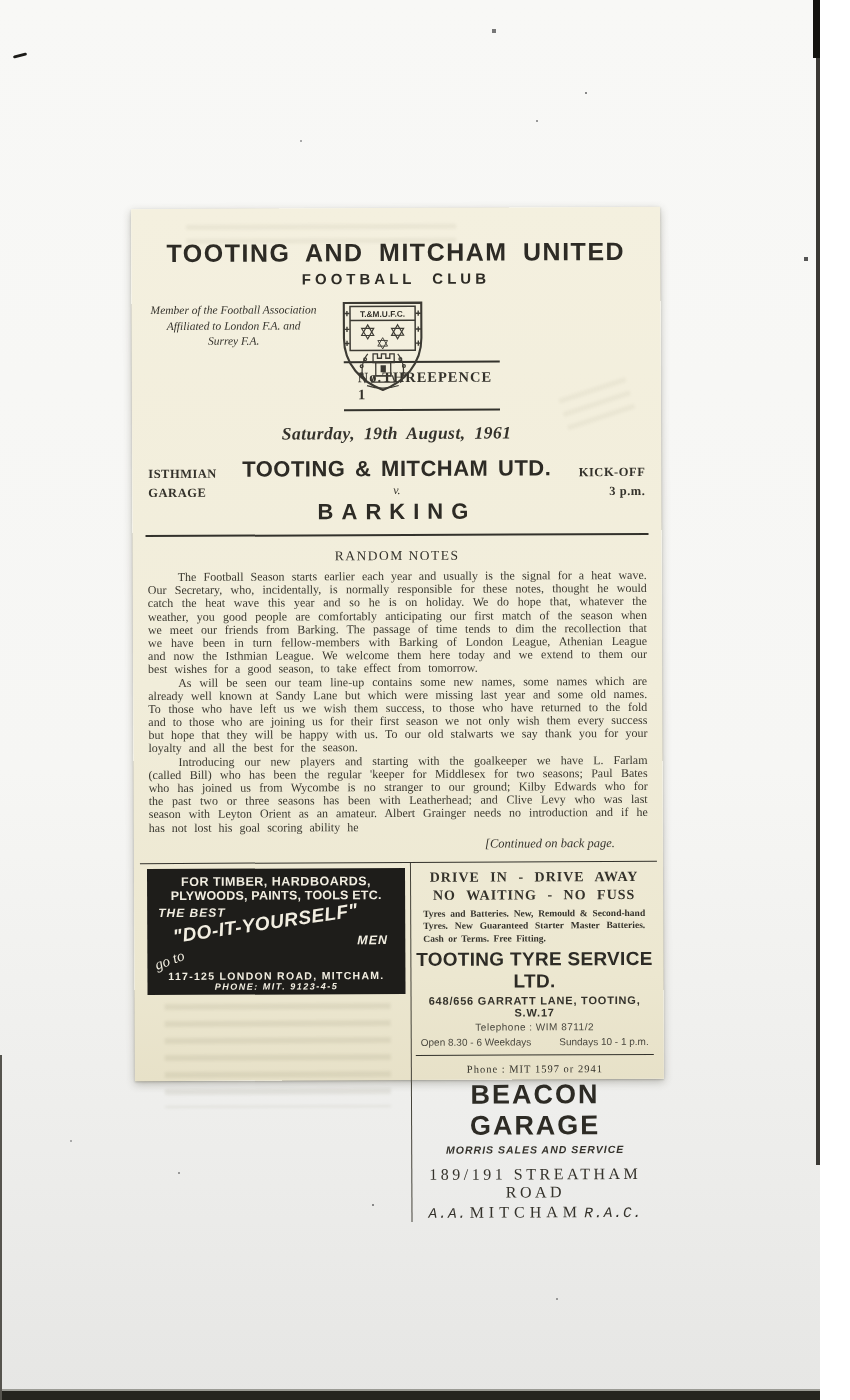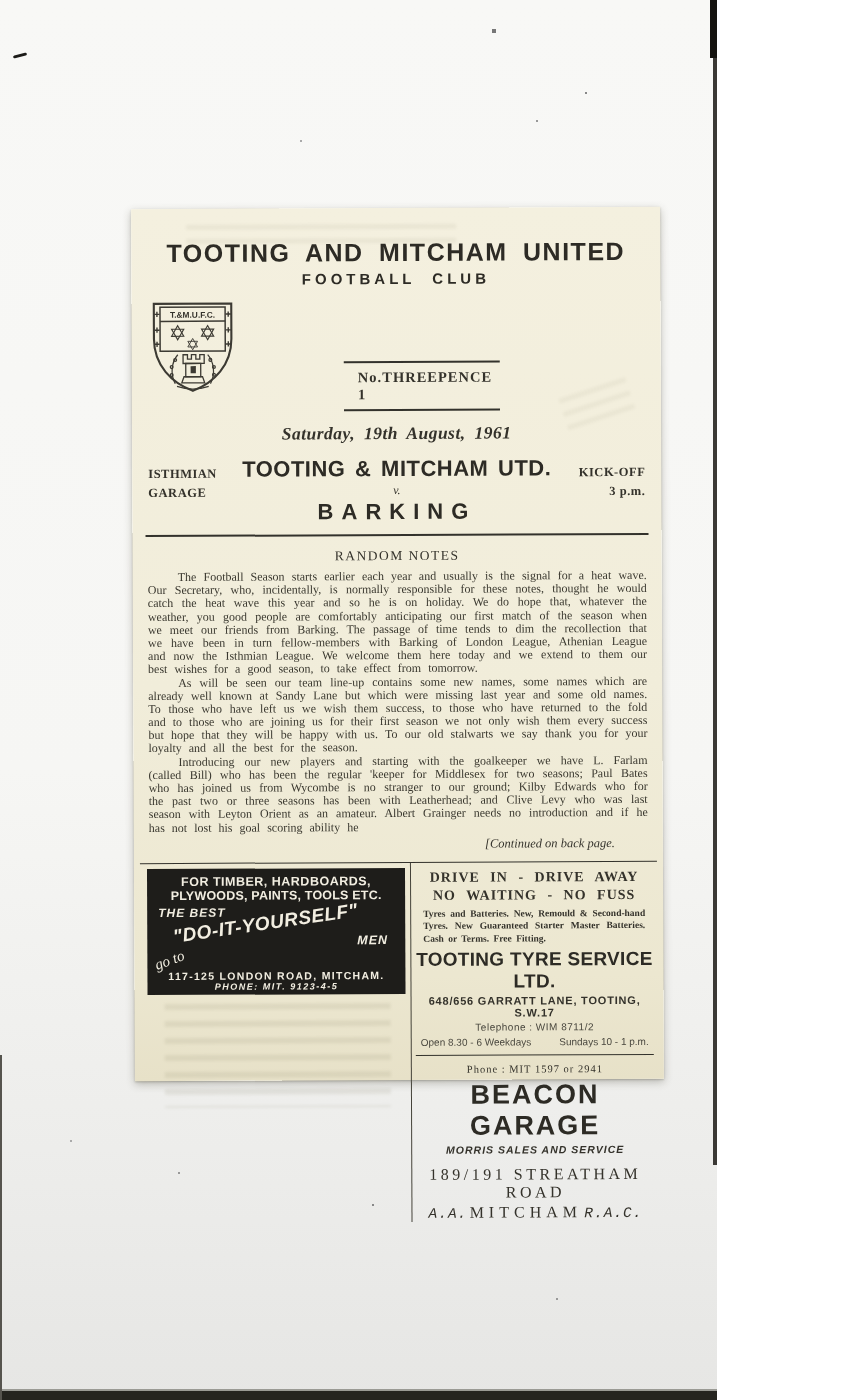--- a/index.html
+++ b/index.html
@@ -3,21 +3,21 @@
 <meta charset="utf-8">
 <style>
   * { margin:0; padding:0; box-sizing:border-box; }
   html,body { width:850px; height:1400px; }
   body{
     font-family:"Liberation Serif", serif;
     color:var(--ink,#34322b);
     background:#fff;
   }
   #canvas{
-    position:relative; width:717px; height:1400px; overflow:hidden;
+    position:relative; width:820px; height:1400px; overflow:hidden;
     background:linear-gradient(180deg,#f8f8f6 0%,#f6f6f4 55%,#ededeb 82%,#e6e6e4 100%);
     padding-left:25px;
   }
   
   .scan-bottom{position:absolute;left:0;bottom:0;width:100%;height:9px;background:#25241f;}
   .scan-bottom-soft{position:absolute;left:0;bottom:9px;width:100%;height:2px;background:#9a9a94;}
   .scan-right{position:absolute;right:0;top:0;width:4px;height:1165px;background:#3b3935;}
   .scan-right-top{position:absolute;right:0;top:0;width:7px;height:58px;background:#14130f;}
   .scan-left{position:absolute;left:0;top:1055px;width:2px;height:345px;background:#56544e;}
   .mark-dash-a{position:absolute;left:13px;top:54px;width:14px;height:3px;background:#1c1b18;border-radius:2px;transform:rotate(-14deg);}
@@ -141,20 +141,25 @@
   <div class="specks"></div>
 
   <div class="paper">
     <div class="ghost ghost-top"></div>
     <div class="ghost ghost-date"></div>
 
     <div class="masthead-1">TOOTING AND MITCHAM UNITED</div>
     <div class="masthead-2">FOOTBALL CLUB</div>
 
     <div class="info-row">
+      <div class="affiliation">
+        <div>Member of the Football Association</div>
+        <div>Affiliated to London F.A. and</div>
+        <div>Surrey F.A.</div>
+      </div>
       <div class="crest-cell">
         <svg viewBox="0 0 100 112">
           <path class="crest-stroke" stroke-width="2.4" d="M6,8 H94 V48 C94,78 74,98 50,107 C26,98 6,78 6,48 Z"></path>
           <rect class="crest-stroke" stroke-width="1.7" x="13" y="12" width="74" height="50"></rect>
           <line class="crest-stroke" stroke-width="1.7" x1="13" y1="28" x2="87" y2="28"></line>
           <text x="50" y="24" text-anchor="middle" font-family="Liberation Sans, sans-serif" font-size="9.5" font-weight="bold" fill="#34322b">T.&amp;M.U.F.C.</text>
           <g class="crest-stroke" stroke-width="1.3">
             <g transform="translate(33,41)">
                 <path d="M0,-8 L6.9,4 L-6.9,4 Z"></path>
                 <path d="M0,8 L6.9,-4 L-6.9,-4 Z"></path>

